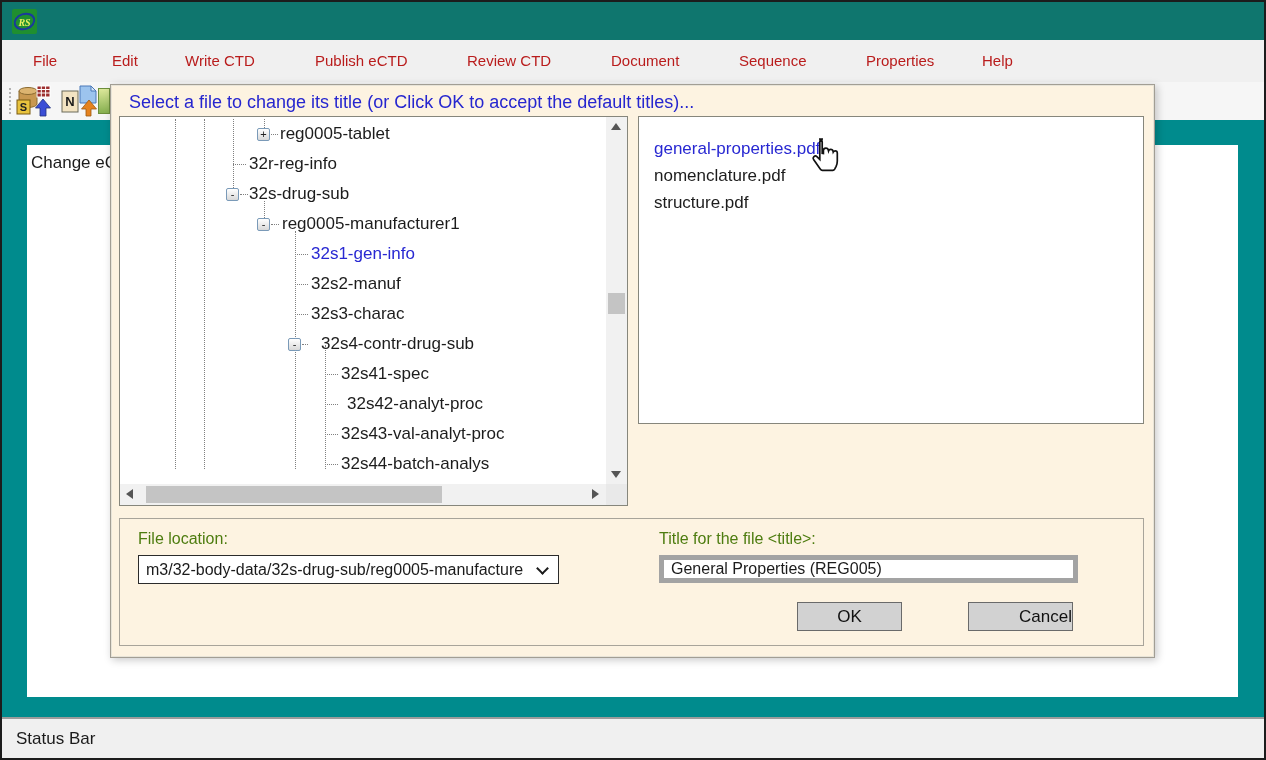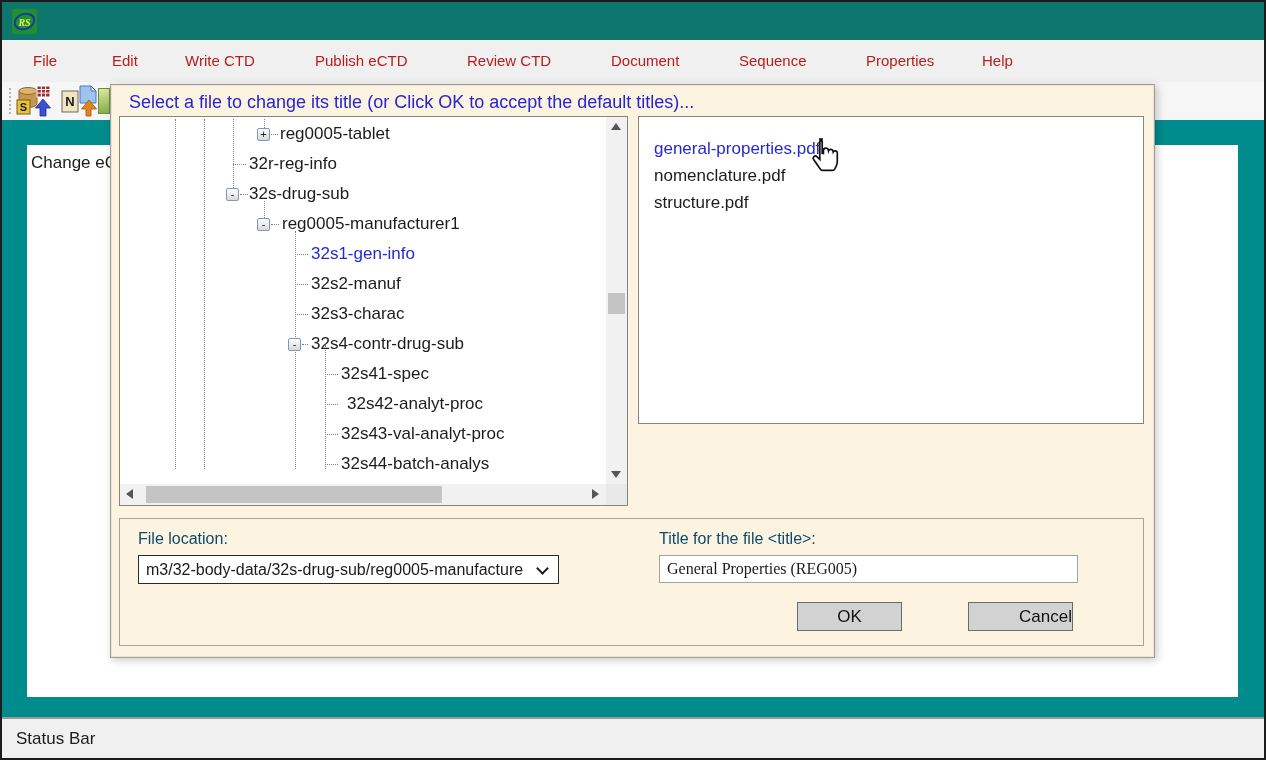--- a/index.html
+++ b/index.html
@@ -62,26 +62,26 @@
   .arr-left  { left:6px; top:5px;  border-top:5px solid transparent; border-bottom:5px solid transparent; border-right:7px solid #555; }
   .arr-right { left:472px; top:5px;border-top:5px solid transparent; border-bottom:5px solid transparent; border-left:7px solid #555; }
 
   
   .file-item { position:absolute; left:15px; height:20px; line-height:20px; font-size:17px; color:#1c1c1c; white-space:nowrap; cursor:default; }
   .file-item.sel { color:#2828d2; }
   .hand-cursor { position:absolute; left:168px; top:20px; width:34px; height:40px; z-index:5; }
 
   
   .groupbox { position:absolute; left:8px; top:433px; width:1025px; height:128px; border:1px solid #a8a49a; }
-  .gb-label { position:absolute; font-size:16px; color:#0c4a6e; white-space:nowrap; }
+  .gb-label { position:absolute; font-size:16px; color:#4d7c0f; white-space:nowrap; }
   .dropdown { position:absolute; left:18px; top:36px; width:421px; height:29px; background:#fff; border:1px solid #2b2b2b;
               font-size:16px; line-height:27px; color:#1b1b1b; padding-left:7px; white-space:nowrap; overflow:hidden; cursor:default; }
   .chev { position:absolute; right:11px; top:8px; width:9px; height:9px; border-right:2px solid #1b1b1b; border-bottom:2px solid #1b1b1b; transform:rotate(45deg); }
-  .txt-input { position:absolute; left:539px; top:36px; width:419px; height:28px; background:#fff; border:1px solid #a3a3a3;
-               font-family:Liberation Serif, serif; font-size:16px; color:#1b1b1b; padding-left:7px; }
+  .txt-input { position:absolute; left:539px; top:36px; width:419px; height:28px; background:#fff; border:5px solid #a3a3a3;
+               font-family:Liberation Sans, sans-serif; font-size:16px; color:#1b1b1b; padding-left:7px; }
   .btn { position:absolute; top:83px; width:105px; height:29px; background:#d2d2d2; border:1px solid #6a6a6a;
          font-family:"Liberation Sans",sans-serif; font-size:17px; color:#111; text-align:center; line-height:27px; cursor:default; }
   .btn-ok { left:677px; }
   .btn-cancel { left:848px;text-align:right; }
 </style>
 </head>
 <body>
 
 <div class="win">
 
@@ -168,21 +168,21 @@
       <span class="tbox" style="left:137px; top:101px">-</span>
       <span class="tbox" style="left:168px; top:221px">-</span>
 
       <span class="tlabel" style="left:160px; top:7px">reg0005-tablet</span>
       <span class="tlabel" style="left:129px; top:37px">32r-reg-info</span>
       <span class="tlabel" style="left:129px; top:67px">32s-drug-sub</span>
       <span class="tlabel" style="left:162px; top:97px">reg0005-manufacturer1</span>
       <span class="tlabel sel" style="left:191px; top:127px">32s1-gen-info</span>
       <span class="tlabel" style="left:191px; top:157px">32s2-manuf</span>
       <span class="tlabel" style="left:191px; top:187px">32s3-charac</span>
-      <span class="tlabel" style="left:191px; top:217px">32s4-contr-drug-sub</span>
+      <span class="tlabel" style="left:201px; top:217px">32s4-contr-drug-sub</span>
       <span class="tlabel" style="left:221px; top:247px">32s41-spec</span>
       <span class="tlabel" style="left:227px; top:277px">32s42-analyt-proc</span>
       <span class="tlabel" style="left:221px; top:307px">32s43-val-analyt-proc</span>
       <span class="tlabel" style="left:221px; top:337px">32s44-batch-analys</span>
 
       <div class="vscroll">
         <div class="arr arr-up" style="top:6px; left:5px; position:absolute"></div>
         <div class="vthumb"></div>
         <div class="arr arr-down"></div>
       </div>

